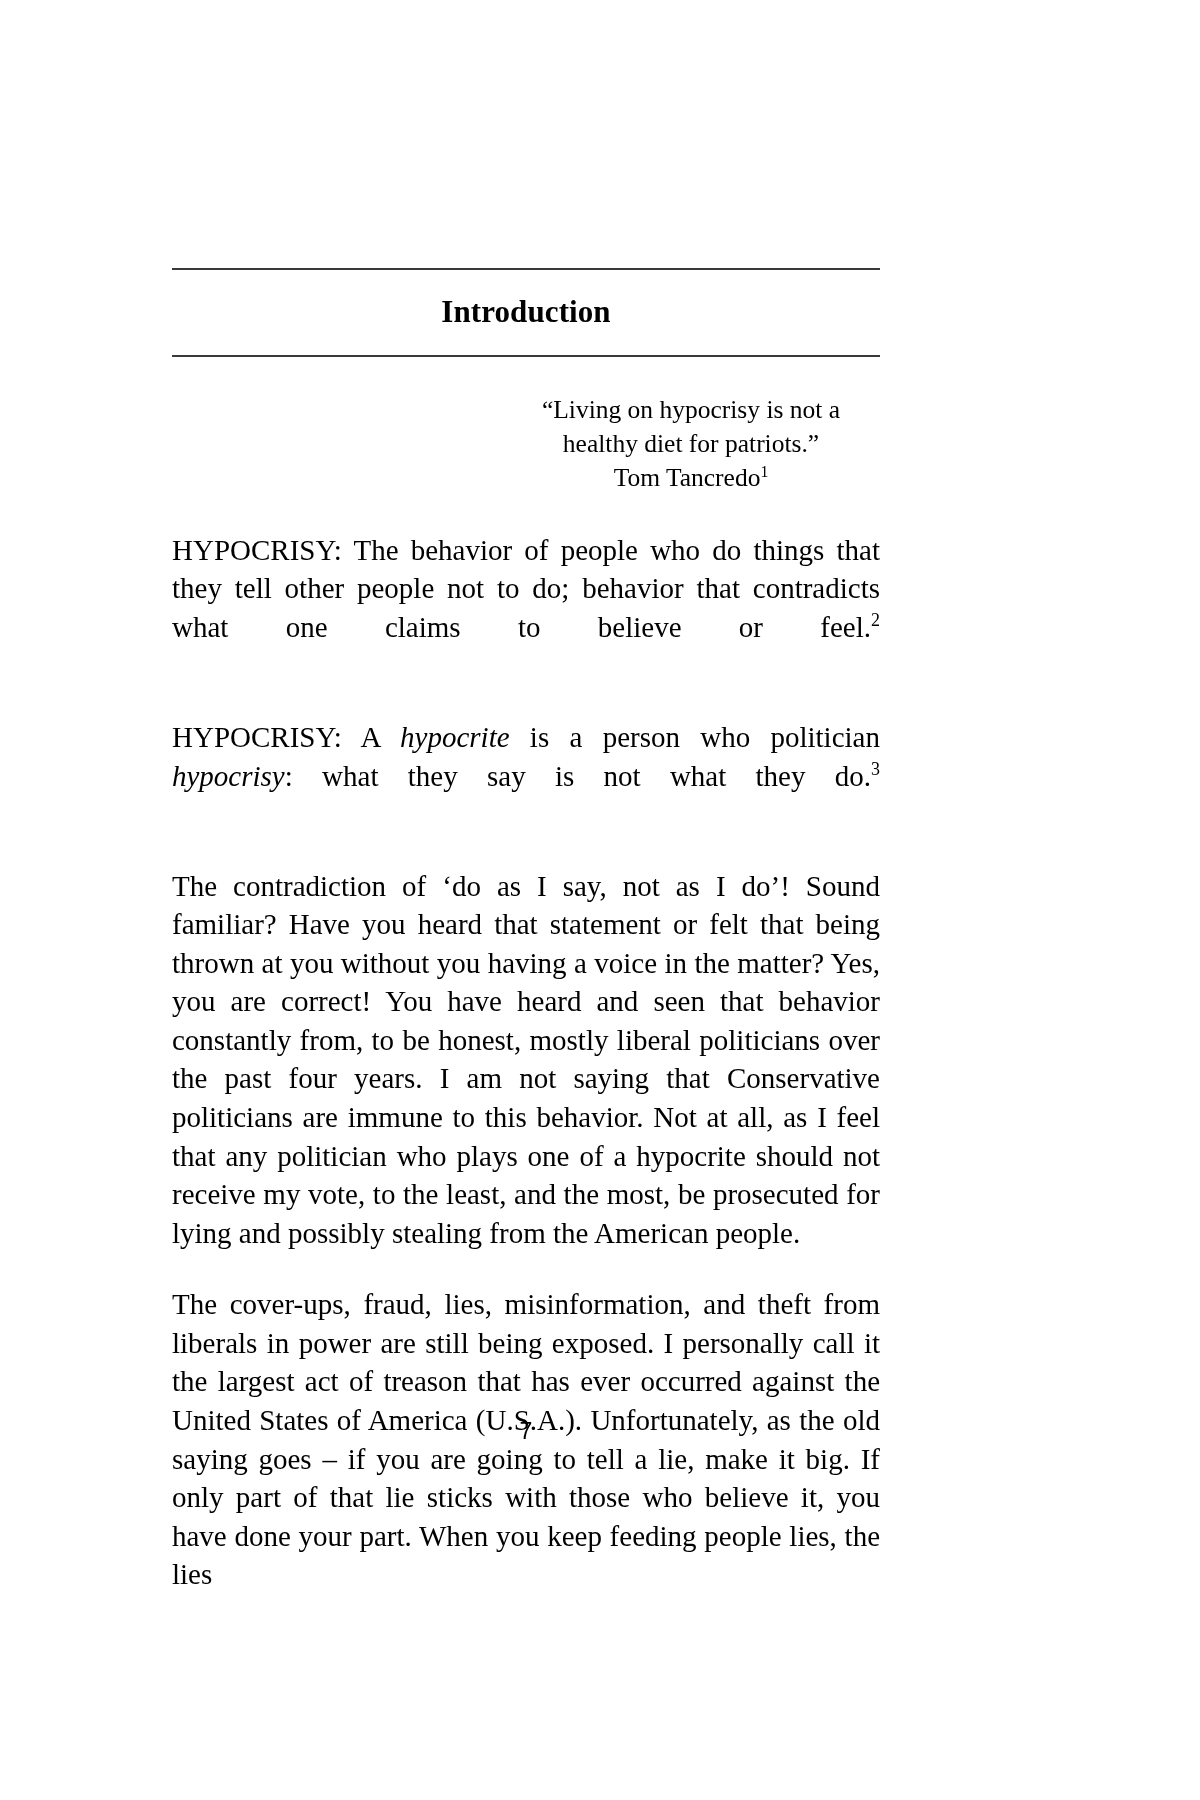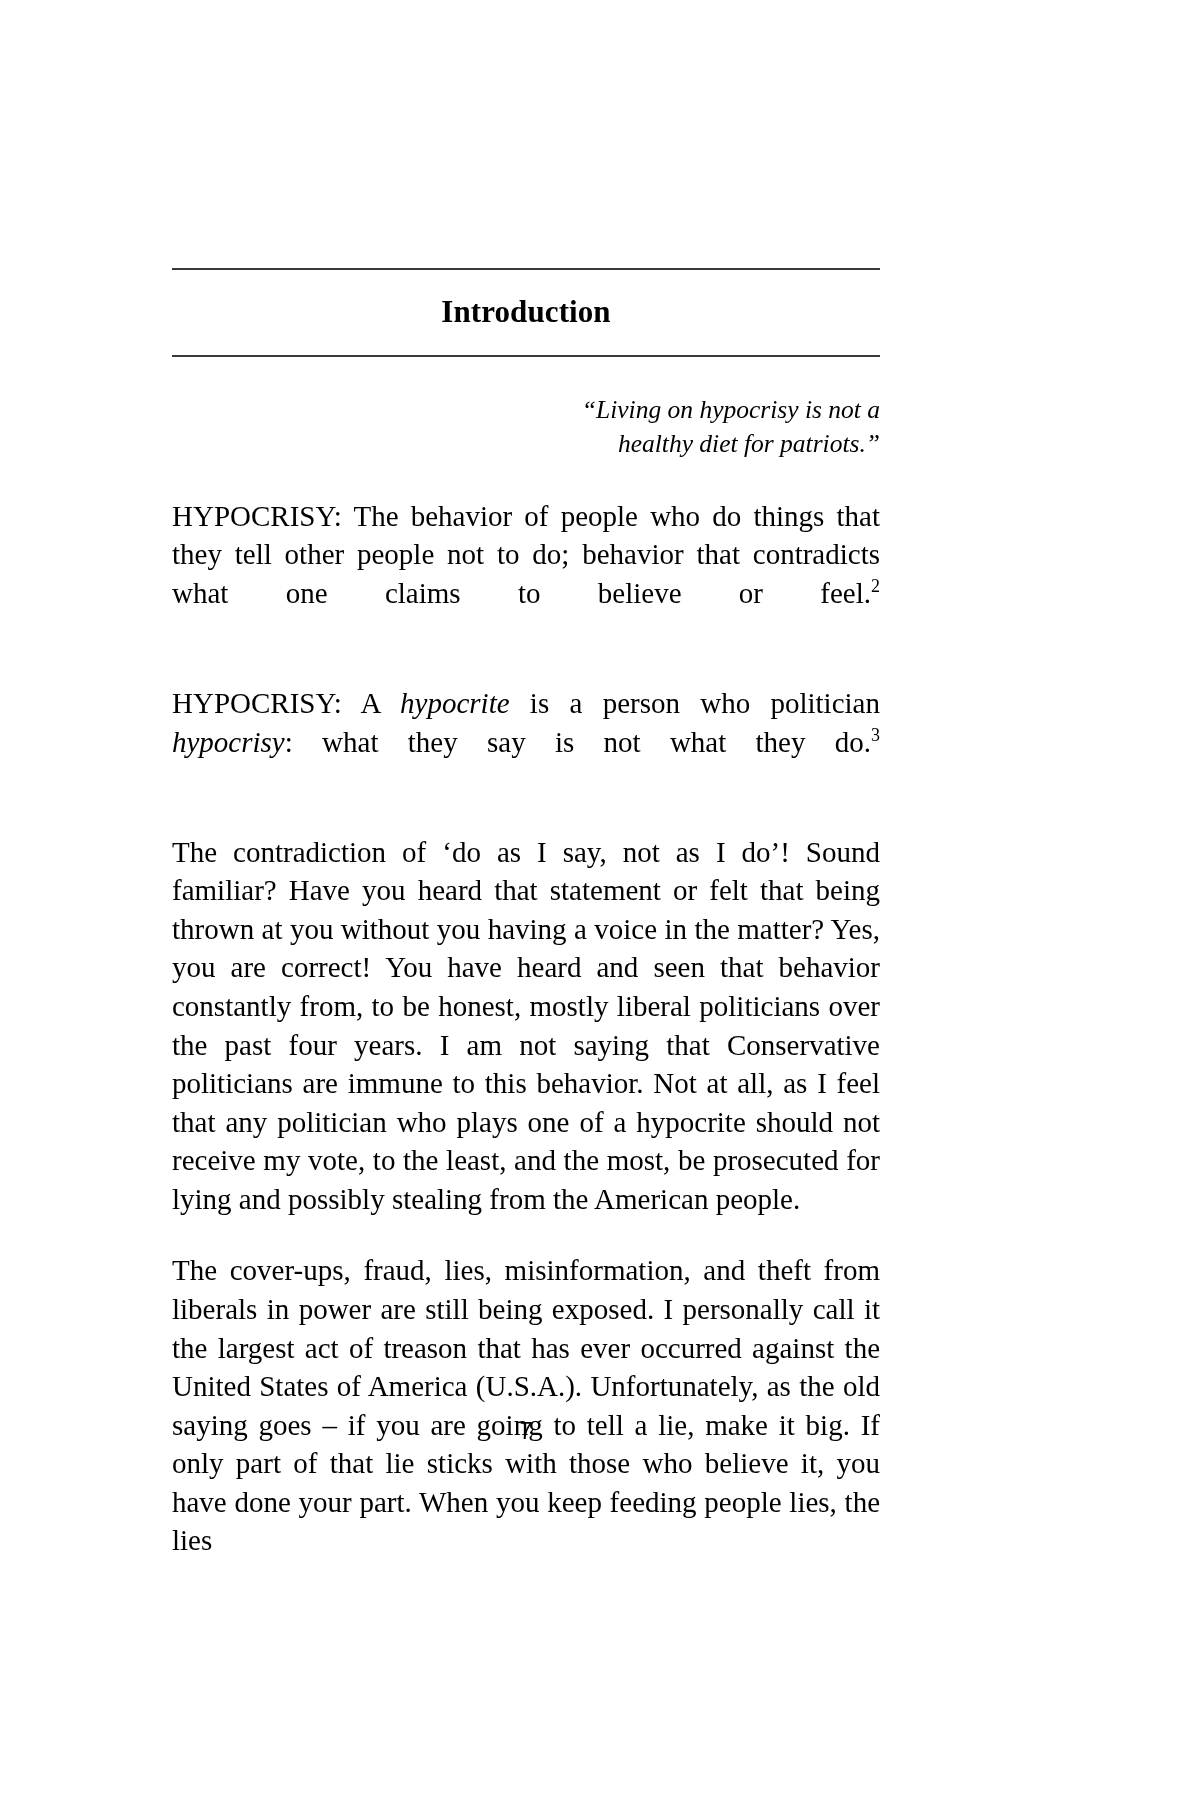--- a/index.html
+++ b/index.html
@@ -44,22 +44,21 @@
     font-weight: bold;
     font-size: 31px;
     line-height: 1;
     padding: 26px 0 28px 0;
     letter-spacing: 0.1px;
   }
 
   
   .epigraph {
     margin-top: 36px;
-    text-align: right;
-    font-style: italic;
+    text-align: center;
     font-size: 25.5px;
     line-height: 1.33;
     padding-left: 330px;
   }
   .epigraph .eline { display: block; white-space: nowrap; }
   .epigraph .attrib { display: block; white-space: nowrap; }
 
   sup {
     font-size: 0.62em;
     vertical-align: super;
@@ -105,20 +104,21 @@
 
     <div class="rule rule-top"></div>
 
     <div class="chapter-title">Introduction</div>
 
     <div class="rule rule-bottom"></div>
 
     <div class="epigraph">
       <span class="eline">“Living on hypocrisy is not a</span>
       <span class="eline">healthy diet for patriots.”</span>
+      <span class="attrib"><span>Tom Tancredo</span><sup>1</sup></span>
     </div>
 
     <div class="gap-lg"></div>
 
     <p class="body force-just"><span>HYPOCRISY:</span><span> The behavior of people who do things that they tell other people not to do; behavior that contradicts what one claims to believe or feel.</span><sup>2</sup></p>
 
     <div class="gap-md"></div>
 
     <p class="body force-just"><span>HYPOCRISY:</span><span> A </span><i class="term">hypocrite</i><span> is a person who politician </span><i class="term">hypocrisy</i><span>: what they say is not what they do.</span><sup>3</sup></p>
 

